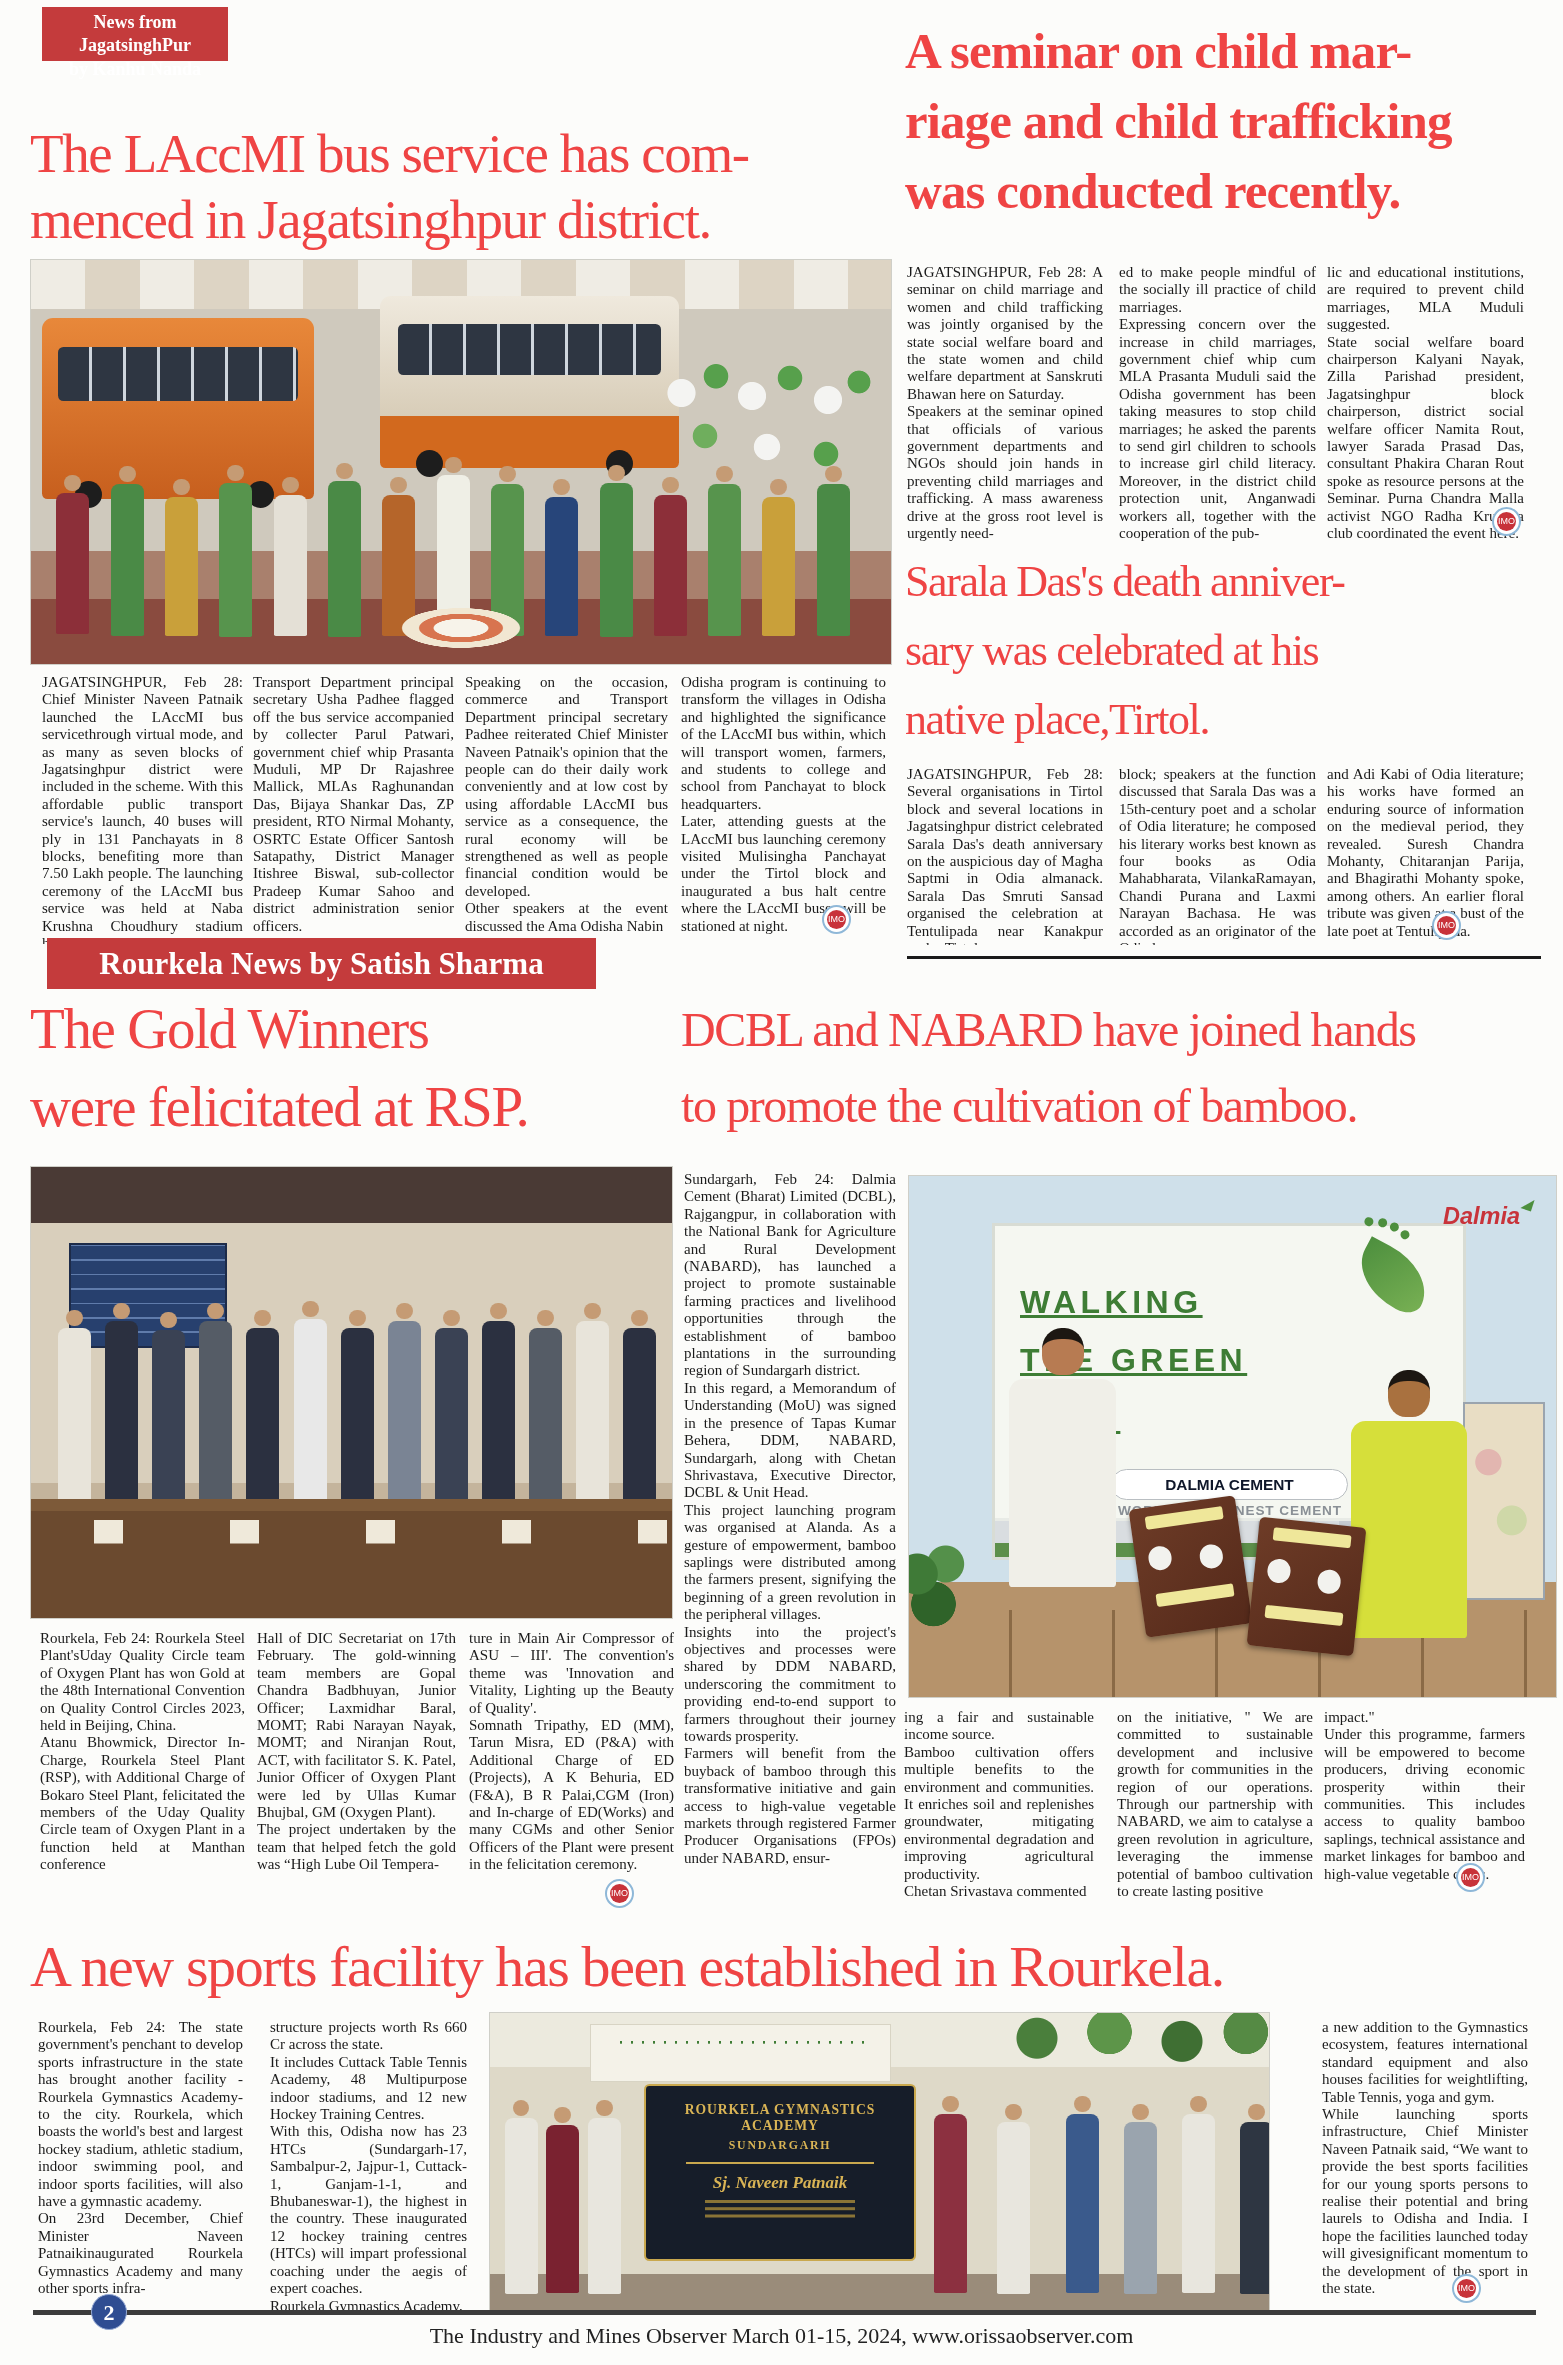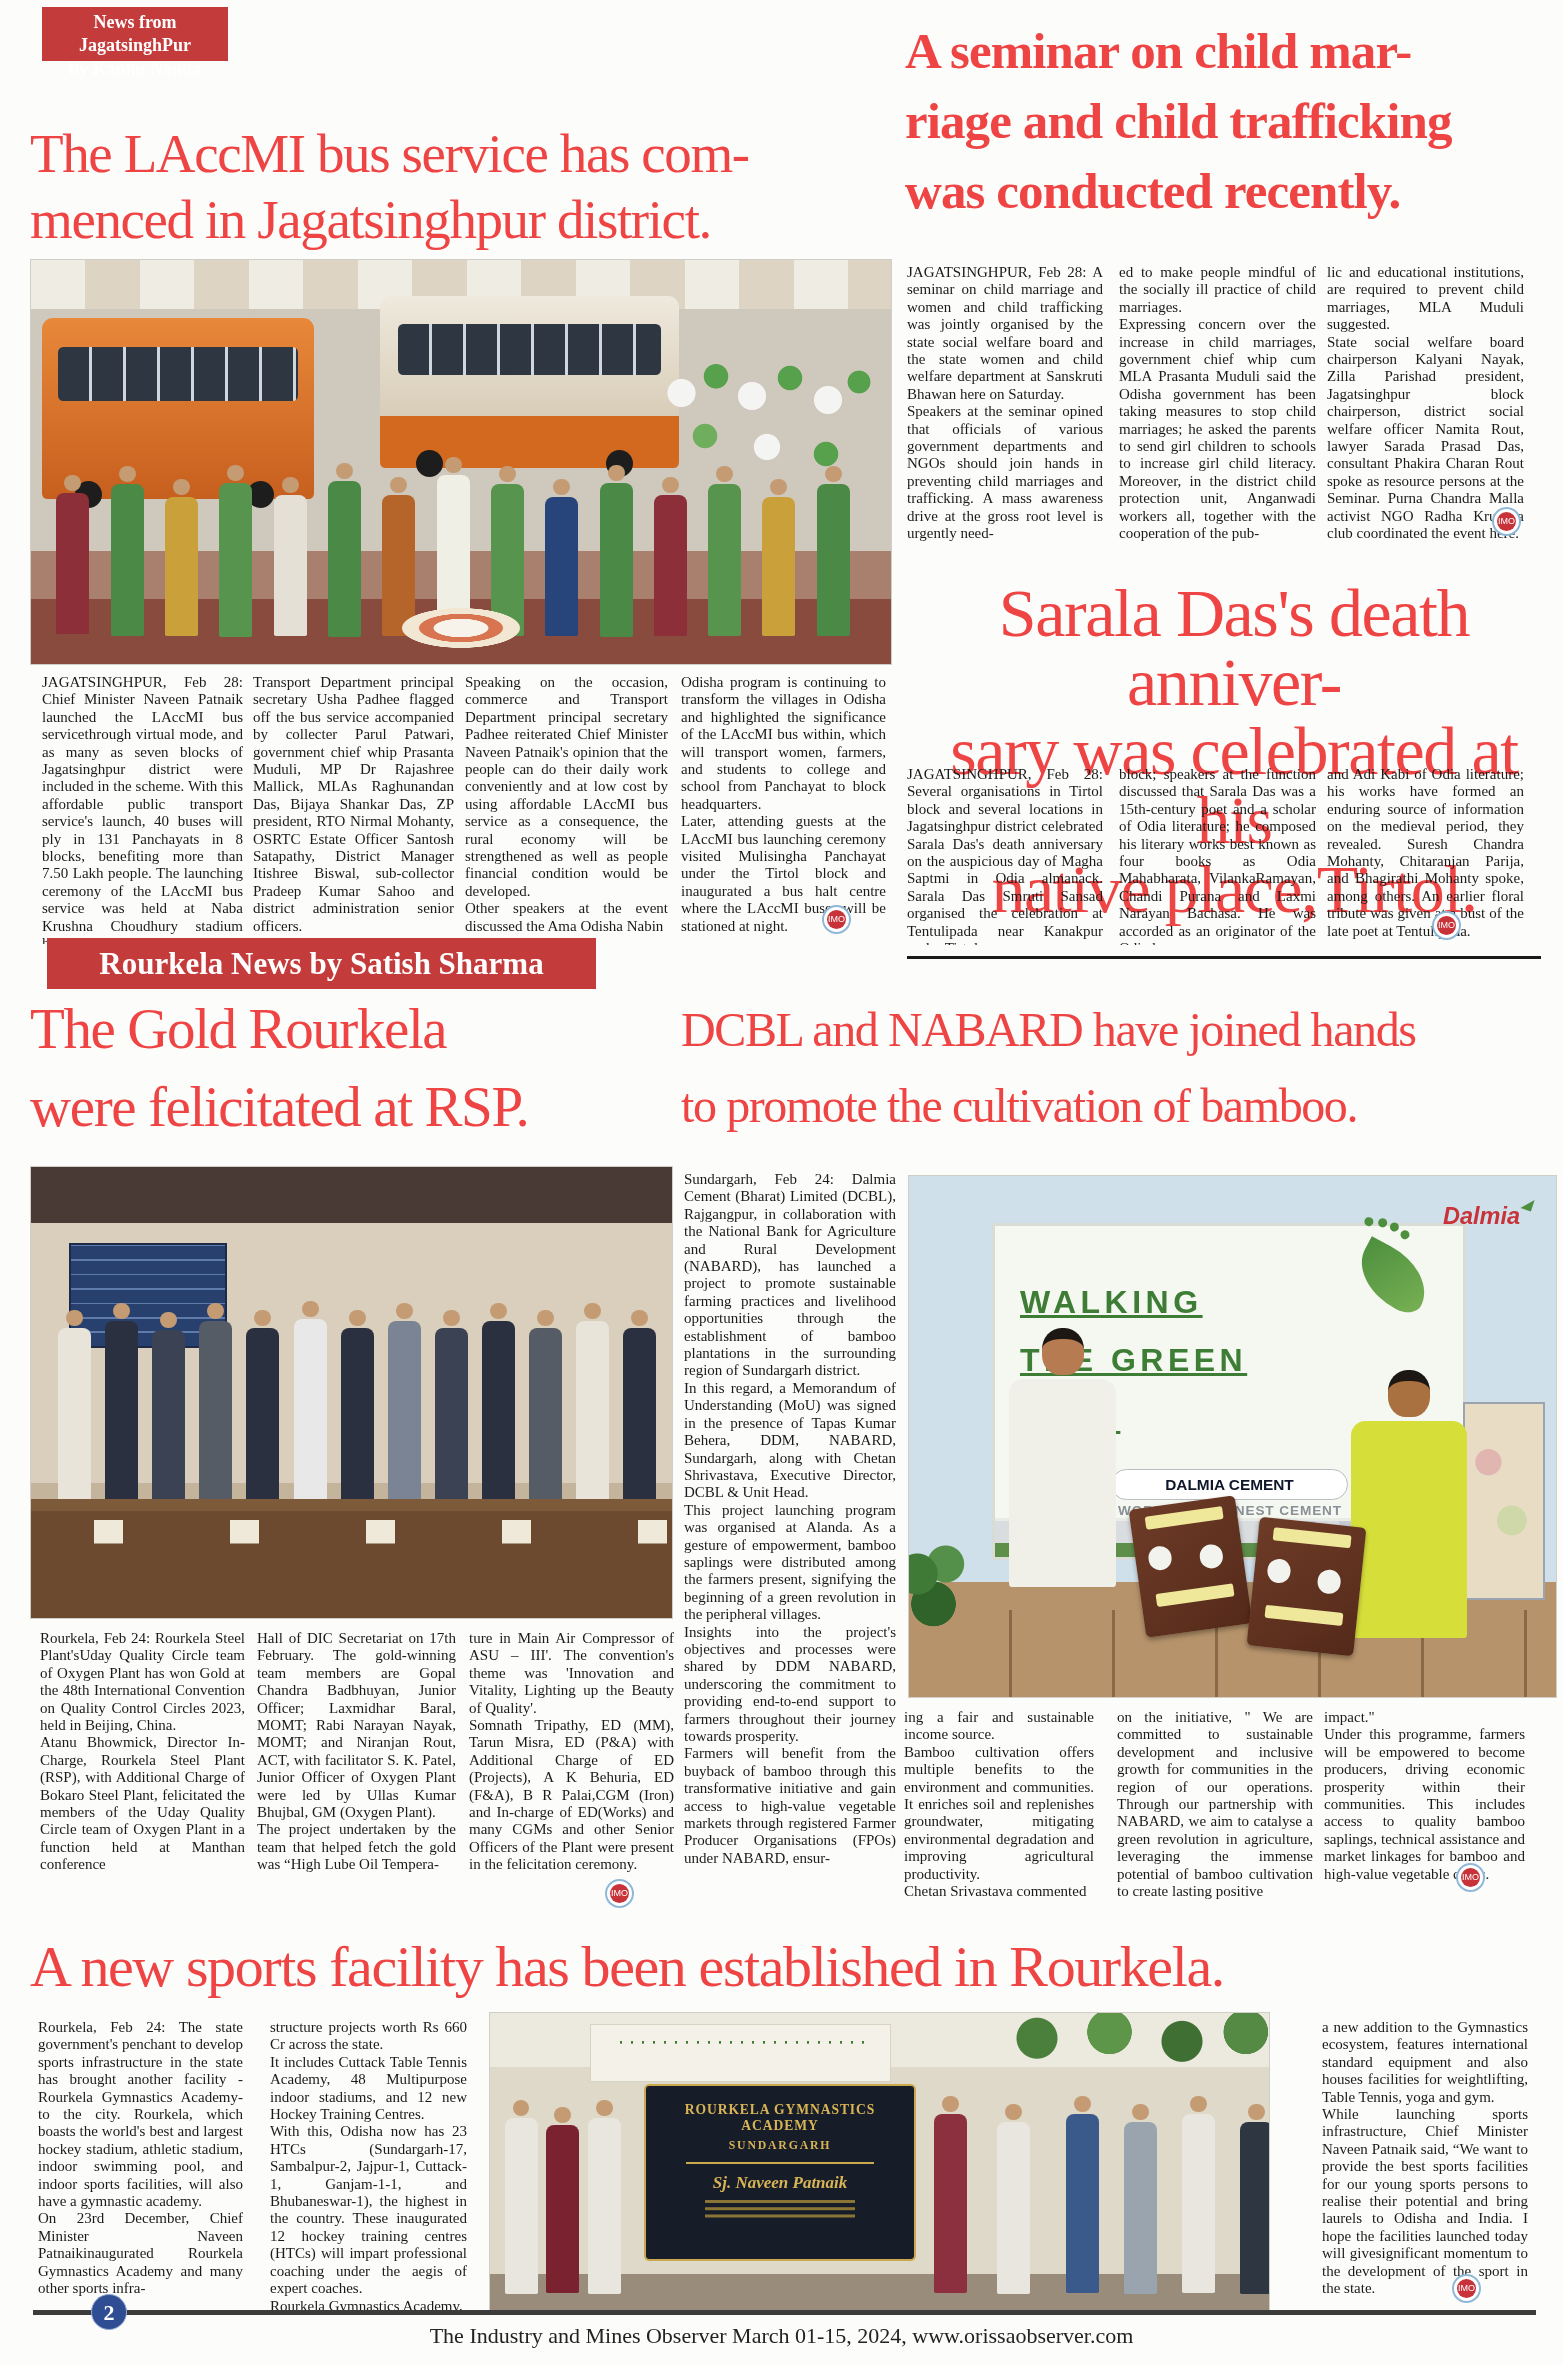--- a/index.html
+++ b/index.html
@@ -10,21 +10,21 @@
   
   .red-banner{position:absolute;background:#c43b3c;color:#fff;text-align:center;
               font-weight:bold;font-family:"Liberation Serif",serif;}
   #banner-jsp{left:42px;top:7.2px;width:186px;height:54px;font-size:18px;line-height:23.5px;padding-top:3.6px;box-sizing:border-box;}
   #banner-rkl{left:47px;top:938px;width:549px;height:51px;font-size:31px;line-height:51px;}
 
   
   .hl{position:absolute;color:#ef4444;letter-spacing:-1.4px;font-weight:normal;margin:0;}
   #hl-laccmi{left:30px;top:121px;width:860px;font-size:55px;line-height:66px;}
   #hl-seminar{left:905px;top:16.3px;width:658px;font-size:51px;line-height:70px;font-weight:bold;letter-spacing:-0.9px;}
-  #hl-sarala{left:905px;top:579px;width:658px;font-size:68px;line-height:69px;text-align:center;}
+  #hl-sarala{left:905px;top:547px;width:658px;font-size:44px;line-height:69px;}
   #hl-gold{left:30px;top:990px;width:645px;font-size:57px;line-height:78px;}
   #hl-dcbl{left:681px;top:992px;width:883px;font-size:48px;line-height:76px;}
   #hl-sports{left:30px;top:1932px;width:1532px;font-size:58px;line-height:69px;}
 
   
   .col{position:absolute;font-size:15px;line-height:17.4px;text-align:justify;overflow:hidden;}
   .col p{margin:0;}
   .a1{top:674px;height:270px;}
   .sem{top:264px;height:282px;}
   .sar{top:766px;height:179px;}
@@ -231,21 +231,21 @@
   <div class="col sar" style="left:1327px;width:197px;">
       <p>and Adi Kabi of Odia literature; his works have formed an enduring source of information on the medieval period, they revealed. Suresh Chandra Mohanty, Chitaranjan Parija, and Bhagirathi Mohanty spoke, among others. An earlier floral tribute was given at a bust of the late poet at Tentulipada.</p>
     </div>
   <div class="imo" style="left:1432px;top:911px;">
       <i>IMO</i>
     </div>
   <div class="hrule" style="left:907px;top:956px;width:634px;height:2.7px;"></div>
 
   <div id="banner-rkl" class="red-banner">Rourkela News by Satish Sharma</div>
 
-  <h1 class="hl" id="hl-gold"><span>The Gold Rourkela</span><br><span>were felicitated at RSP.</span></h1>
+  <h1 class="hl" id="hl-gold"><span>The Gold Winners</span><br><span>were felicitated at RSP.</span></h1>
 
   <div id="photo2" class="photo">
     <div class="screen"></div>
     <div class="person" style="left:27px;top:143px;height:205px;--shirt:#e8e4da;"></div>
     <div class="person" style="left:74px;top:136px;height:212px;--shirt:#2b3040;"></div>
     <div class="person" style="left:121px;top:145px;height:203px;--shirt:#3a4254;"></div>
     <div class="person" style="left:168px;top:136px;height:212px;--shirt:#555c66;"></div>
     <div class="person" style="left:215px;top:143px;height:205px;--shirt:#2b3040;"></div>
     <div class="person" style="left:263px;top:134px;height:214px;--shirt:#e8e8e8;"></div>
     <div class="person" style="left:310px;top:143px;height:205px;--shirt:#2b3040;"></div>

